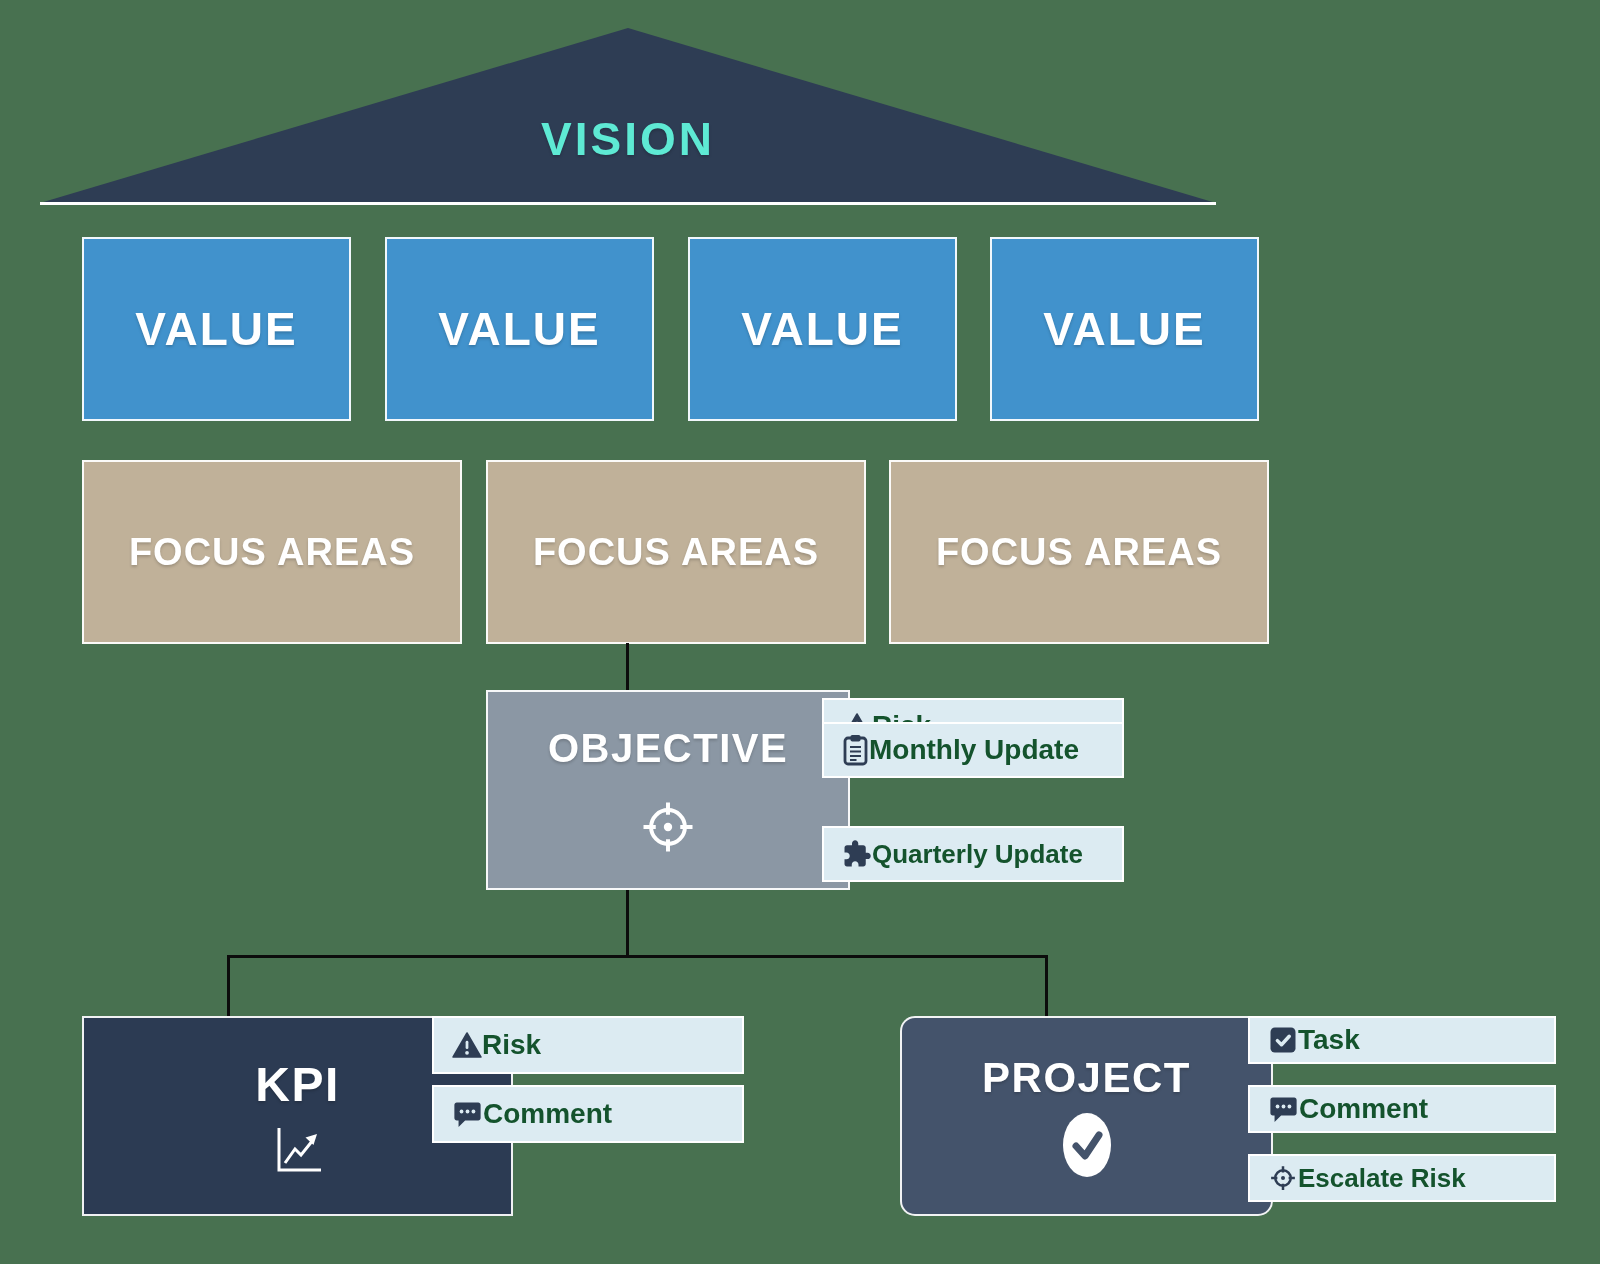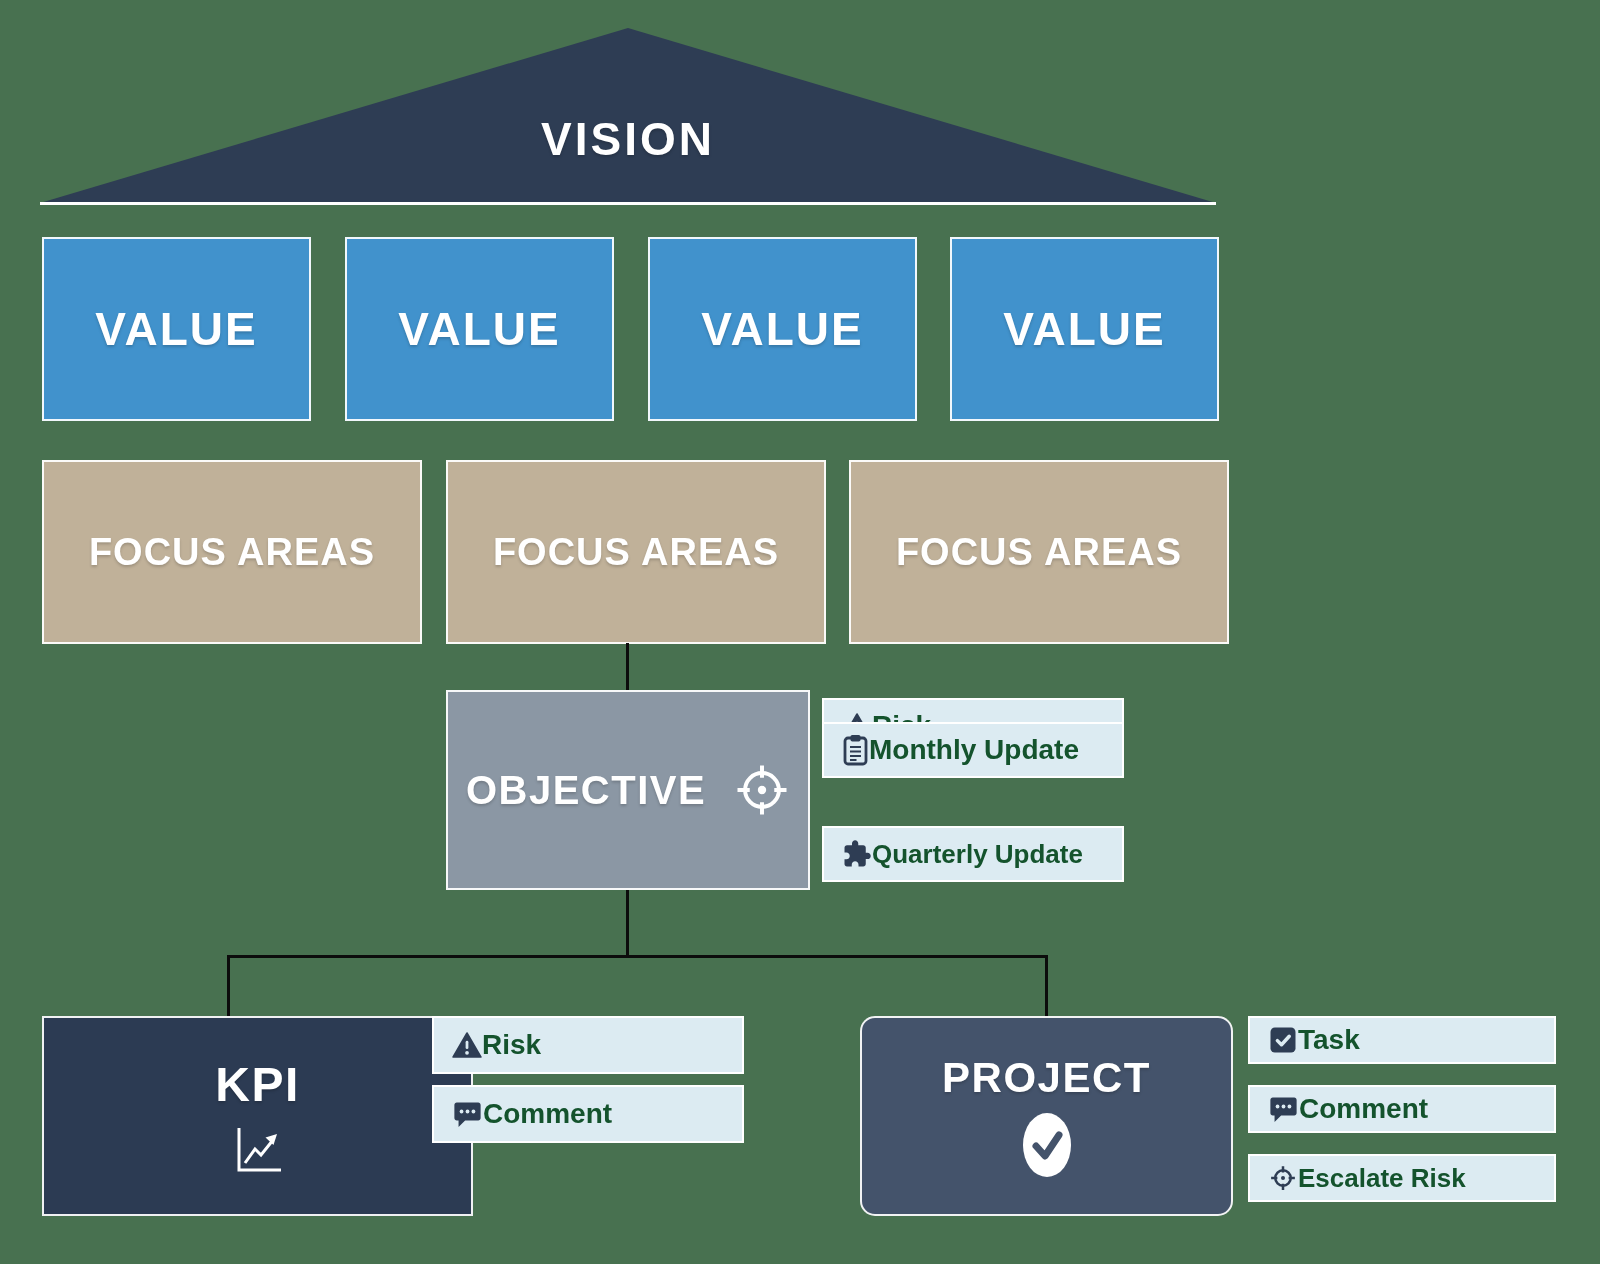--- a/index.html
+++ b/index.html
@@ -15,37 +15,38 @@
     position:absolute;left:40px;top:28px;width:1176px;height:175px;
     background:#2e3d54;
     clip-path:polygon(50% 0,100% 100%,0 100%);
   }
   .roof-base{
     position:absolute;left:40px;top:202px;width:1176px;height:3px;
     background:#ffffff;
   }
   .roof-label{
     position:absolute;left:40px;top:112px;width:1176px;
-    text-align:center;color:#ffffff;font-size:46px;font-weight:bold;
+    text-align:center;color:#5eead4;font-size:46px;font-weight:bold;
     letter-spacing:3px;text-shadow:0 2px 3px rgba(0,0,0,.18);
   }
   
   .box{
     position:absolute;display:flex;align-items:center;justify-content:center;
     color:#fff;font-weight:bold;box-sizing:border-box;
     border:2px solid rgba(255,255,255,.93);
     text-shadow:0 2px 3px rgba(0,0,0,.18);
+    margin-left:40px;
   }
   .value{top:237px;height:184px;width:269px;background:#4192cc;font-size:46px;letter-spacing:2px;}
   .v0{left:42px}.v1{left:345px}.v2{left:648px}.v3{left:950px}
   .focus{top:460px;height:184px;width:380px;background:#c0b199;font-size:38px;letter-spacing:1px;}
   .f0{left:42px}.f1{left:446px}.f2{left:849px}
   .objective-box{
     left:446px;top:690px;width:364px;height:200px;background:#8b97a4;
-    flex-direction:row;gap:28px;font-size:40px;letter-spacing:1.5px;
+    flex-direction:column;gap:28px;font-size:40px;letter-spacing:1.5px;
   }
   .kpi-box{
     left:42px;top:1016px;width:431px;height:200px;background:#2c3b53;
     flex-direction:column;gap:12px;font-size:48px;letter-spacing:1.5px;
   }
   .project-box{
     left:860px;top:1016px;width:373px;height:200px;background:#44536b;
     flex-direction:column;gap:10px;font-size:42px;letter-spacing:1.5px;border-radius:15px;
   }
   

